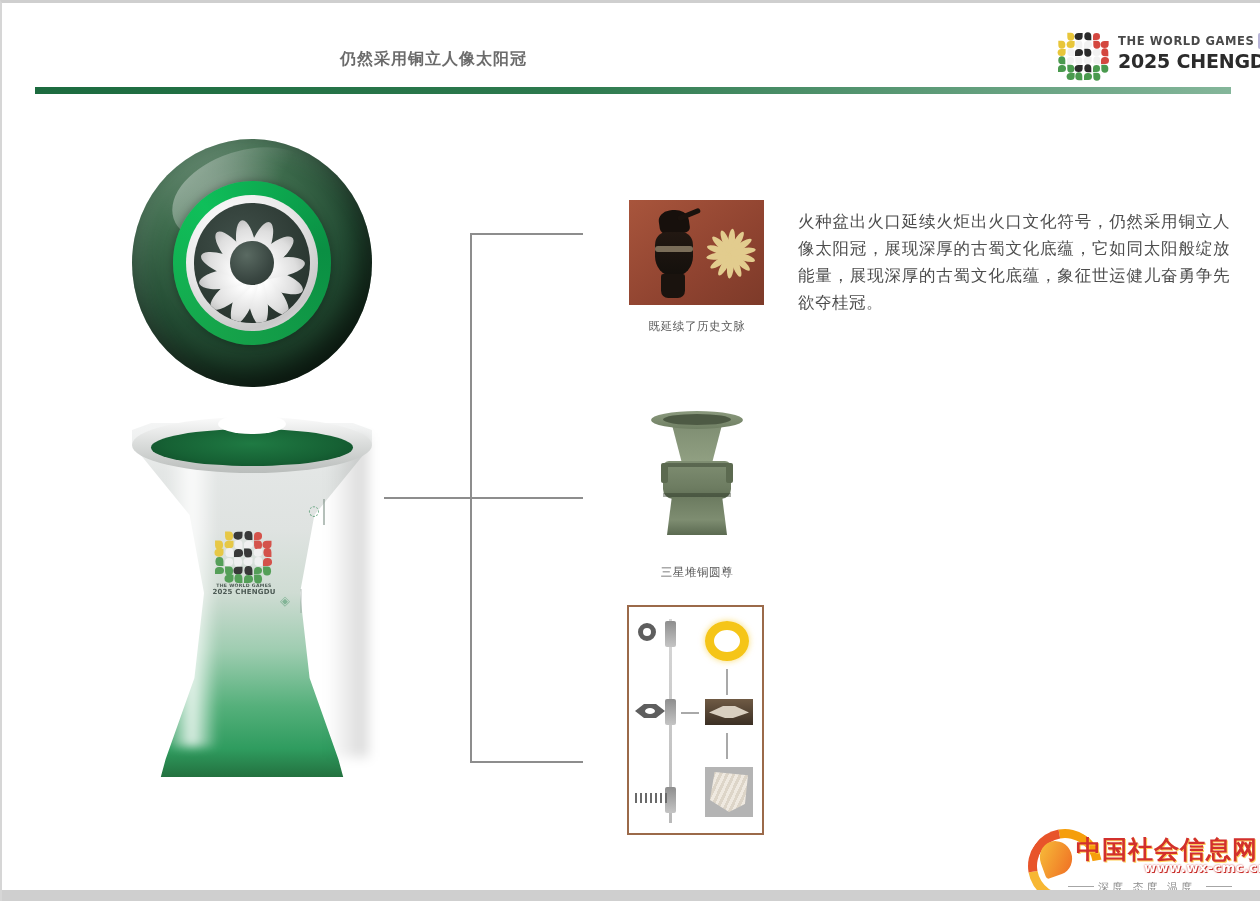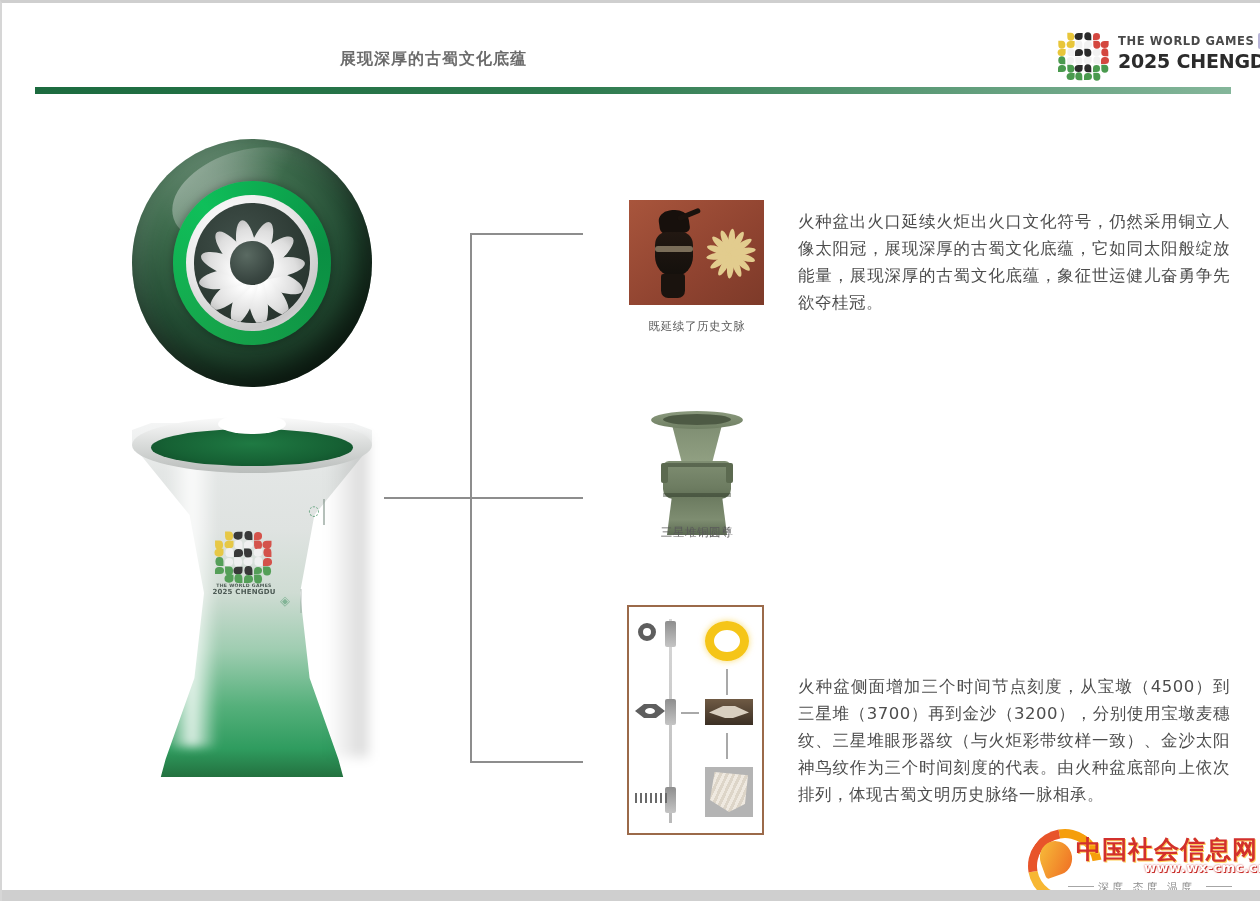--- a/index.html
+++ b/index.html
@@ -627,21 +627,21 @@
   .caption {
     position: absolute;
     width: 190px;
     text-align: center;
     font-size: 11.5px;
     color: #5a5a5a;
     letter-spacing: 0.6px;
     white-space: nowrap;
   }
   .cap1 { left: 600px; top: 316px; }
-  .cap2 { left: 600px; top: 522px; }
+  .cap2 { left: 600px; top: 562px; }
 
   .para {
     position: absolute;
     width: 432px;
     font-size: 16.5px;
     line-height: 27px;
     color: #4d4d4d;
     letter-spacing: 0.5px;
     text-align: justify;
   }
@@ -720,21 +720,21 @@
   }
   .wm-rule-l { left: 40px; }
   .wm-rule-r { left: 178px; }
 </style>
 </head>
 <body>
 
 <div id="page">
 
   <div class="header">
-    <div class="title-sub">展现深厚的古蜀文化底蕴</div>
+    <div class="title-sub">仍然采用铜立人像太阳冠</div>
     <div class="header-rule"></div>
 
     <div class="wg-logo">
       <div class="wg-mark">
         <div class="panda-grid" id="logo-panda">
             <i style="left: 16.6667%; top: 0%; width: 14.6667%; height: 14.6667%; background: rgb(232, 198, 58); transform: rotate(90deg);"></i>
             <i style="left: 33.3333%; top: 0%; width: 14.6667%; height: 14.6667%; background: rgb(43, 43, 43); transform: rotate(180deg);"></i>
             <i style="left: 50%; top: 0%; width: 14.6667%; height: 14.6667%; background: rgb(43, 43, 43); transform: rotate(270deg);"></i>
             <i style="left: 66.6667%; top: 0%; width: 14.6667%; height: 14.6667%; background: rgb(212, 71, 63); transform: rotate(0deg);"></i>
             <i style="left: 0%; top: 16.6667%; width: 14.6667%; height: 14.6667%; background: rgb(232, 198, 58); transform: rotate(90deg);"></i>
@@ -921,21 +921,20 @@
     <div class="p3-sun"></div>
     <div class="p3-conn" style="top:62px;"></div>
     <div class="p3-eye-img">
       <div class="p3-eye-shape"></div>
     </div>
     <div class="p3-conn" style="top:126px;"></div>
     <div class="p3-shard-img">
       <div class="p3-shard"></div>
     </div>
   </div>
-  <div class="para para3">火种盆侧面增加三个时间节点刻度，从宝墩（4500）到三星堆（3700）再到金沙（3200），分别使用宝墩麦穗纹、三星堆眼形器纹（与火炬彩带纹样一致）、金沙太阳神鸟纹作为三个时间刻度的代表。由火种盆底部向上依次排列，体现古蜀文明历史脉络一脉相承。</div>
 
   <div class="watermark">
     <div class="wm-flame"></div>
     <div class="wm-flame2"></div>
     <div class="wm-name">中国社会信息网</div>
     <div class="wm-url">www.wx-cmc.cn</div>
     <div class="wm-rule-l"></div>
     <div class="wm-slogan">深度 态度 温度</div>
     <div class="wm-rule-r"></div>
   </div>

